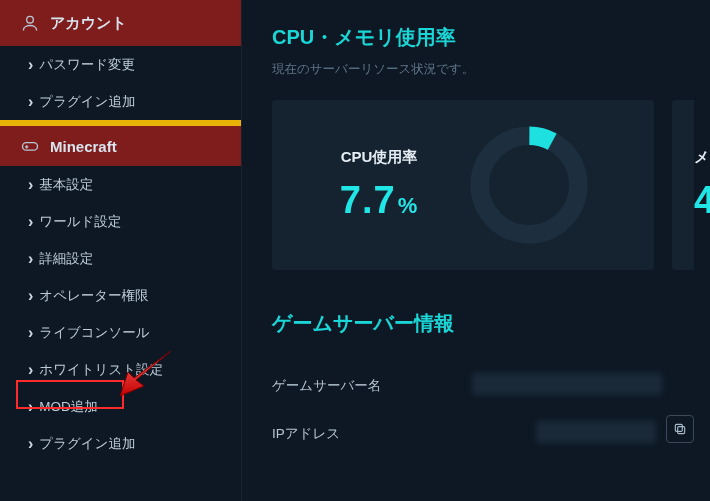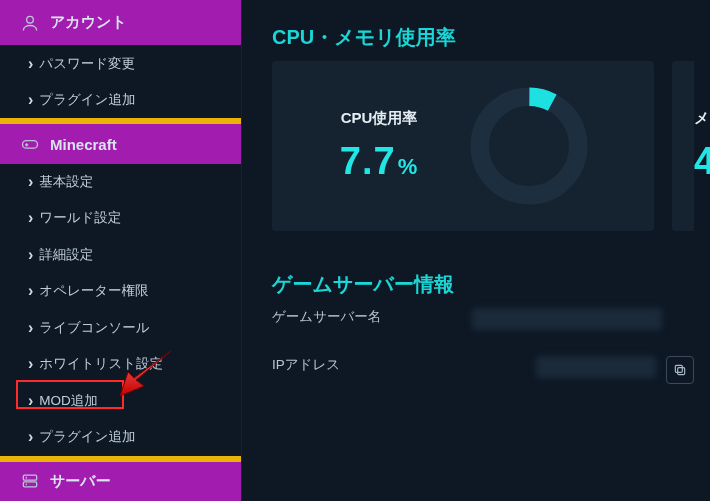--- a/index.html
+++ b/index.html
@@ -22,21 +22,21 @@
   }
   .cat {
     display: flex;
     align-items: center;
     gap: 10px;
     height: 46px;
     padding: 0 20px;
     font-size: 15px;
     color: #d8e4ee;
     font-weight: 600;
-    background: #a21caf;
+    background: #7f1d1d;
   }
   .cat-divider {
     border-top: 6px solid #eab308;
   }
   .icon-svg { width: 20px; height: 20px; display: block; }
   .icon-stroke { stroke: #b9c7d4; stroke-width: 1.6; fill: none; }
   .item {
     display: flex;
     align-items: center;
     gap: 6px;
@@ -122,21 +122,21 @@
     font-weight: 700;
     color: #21e6e6;
     text-align:left;
     letter-spacing: 1px;
   }
   .cpu-val .pct { font-size: 22px; margin-left:2px; }
   .cpu-text { width: 170px; display:flex; flex-direction:column; align-items:center;}
   .donut { width: 130px; height: 130px; }
   .info-row {
     display:flex;
-    align-items:flex-start;
+    align-items:flex-end;
     height: 48px;
     font-size: 13.5px;
   }
   .info-key { color:#b6c5d2; width: 200px; }
   .info-val {
     width: 190px; height:22px;
     background: #1b2a39;
     border-radius:3px;
     filter: blur(3px);
   }
@@ -210,47 +210,37 @@
     </div>
   <div class="item">
       <span class="chev">›</span>
       <span>MOD追加</span>
     </div>
   <div class="item">
       <span class="chev">›</span>
       <span>プラグイン追加</span>
     </div>
 
-  <div class="cat cat-divider">
-    <span>
-      <svg class="icon-svg" viewBox="0 0 24 24">
-          <rect class="icon-stroke" x="4" y="5" width="16" height="6" rx="1.5"></rect>
-          <rect class="icon-stroke" x="4" y="13" width="16" height="6" rx="1.5"></rect>
-          <circle cx="7.5" cy="8" r="1" fill="#b9c7d4"></circle>
-          <circle cx="7.5" cy="16" r="1" fill="#b9c7d4"></circle>
-        </svg>
-    </span>
-    <span>サーバー</span>
-  </div>
 </div>
 
 <div class="highlight-box"></div>
 <svg class="arrow-svg" viewBox="0 0 60 55">
   <defs>
     <linearGradient id="ag" x1="0" y1="0" x2="0" y2="1">
       <stop offset="0" stop-color="#ff6a6a"></stop>
         <stop offset="1" stop-color="#c40000"></stop>
     </linearGradient>
   </defs>
   <path d="M55 5 L20 34 L28 40 L4 50 L12 26 L18 32 Z" fill="url(#ag)" stroke="#7a0000" stroke-width="1"></path>
 </svg>
 
 <div class="main">
 
   <div class="section-title">CPU・メモリ使用率</div>
+  <div class="section-sub">現在のサーバーリソース状況です。</div>
 
   <div class="cards">
     <div class="card">
       <div class="cpu-text">
         <div class="cpu-label">CPU使用率</div>
         <div class="cpu-val">
           <span>7.7</span><span class="pct">%</span>
         </div>
       </div>
       <svg class="donut" viewBox="0 0 42 42">

